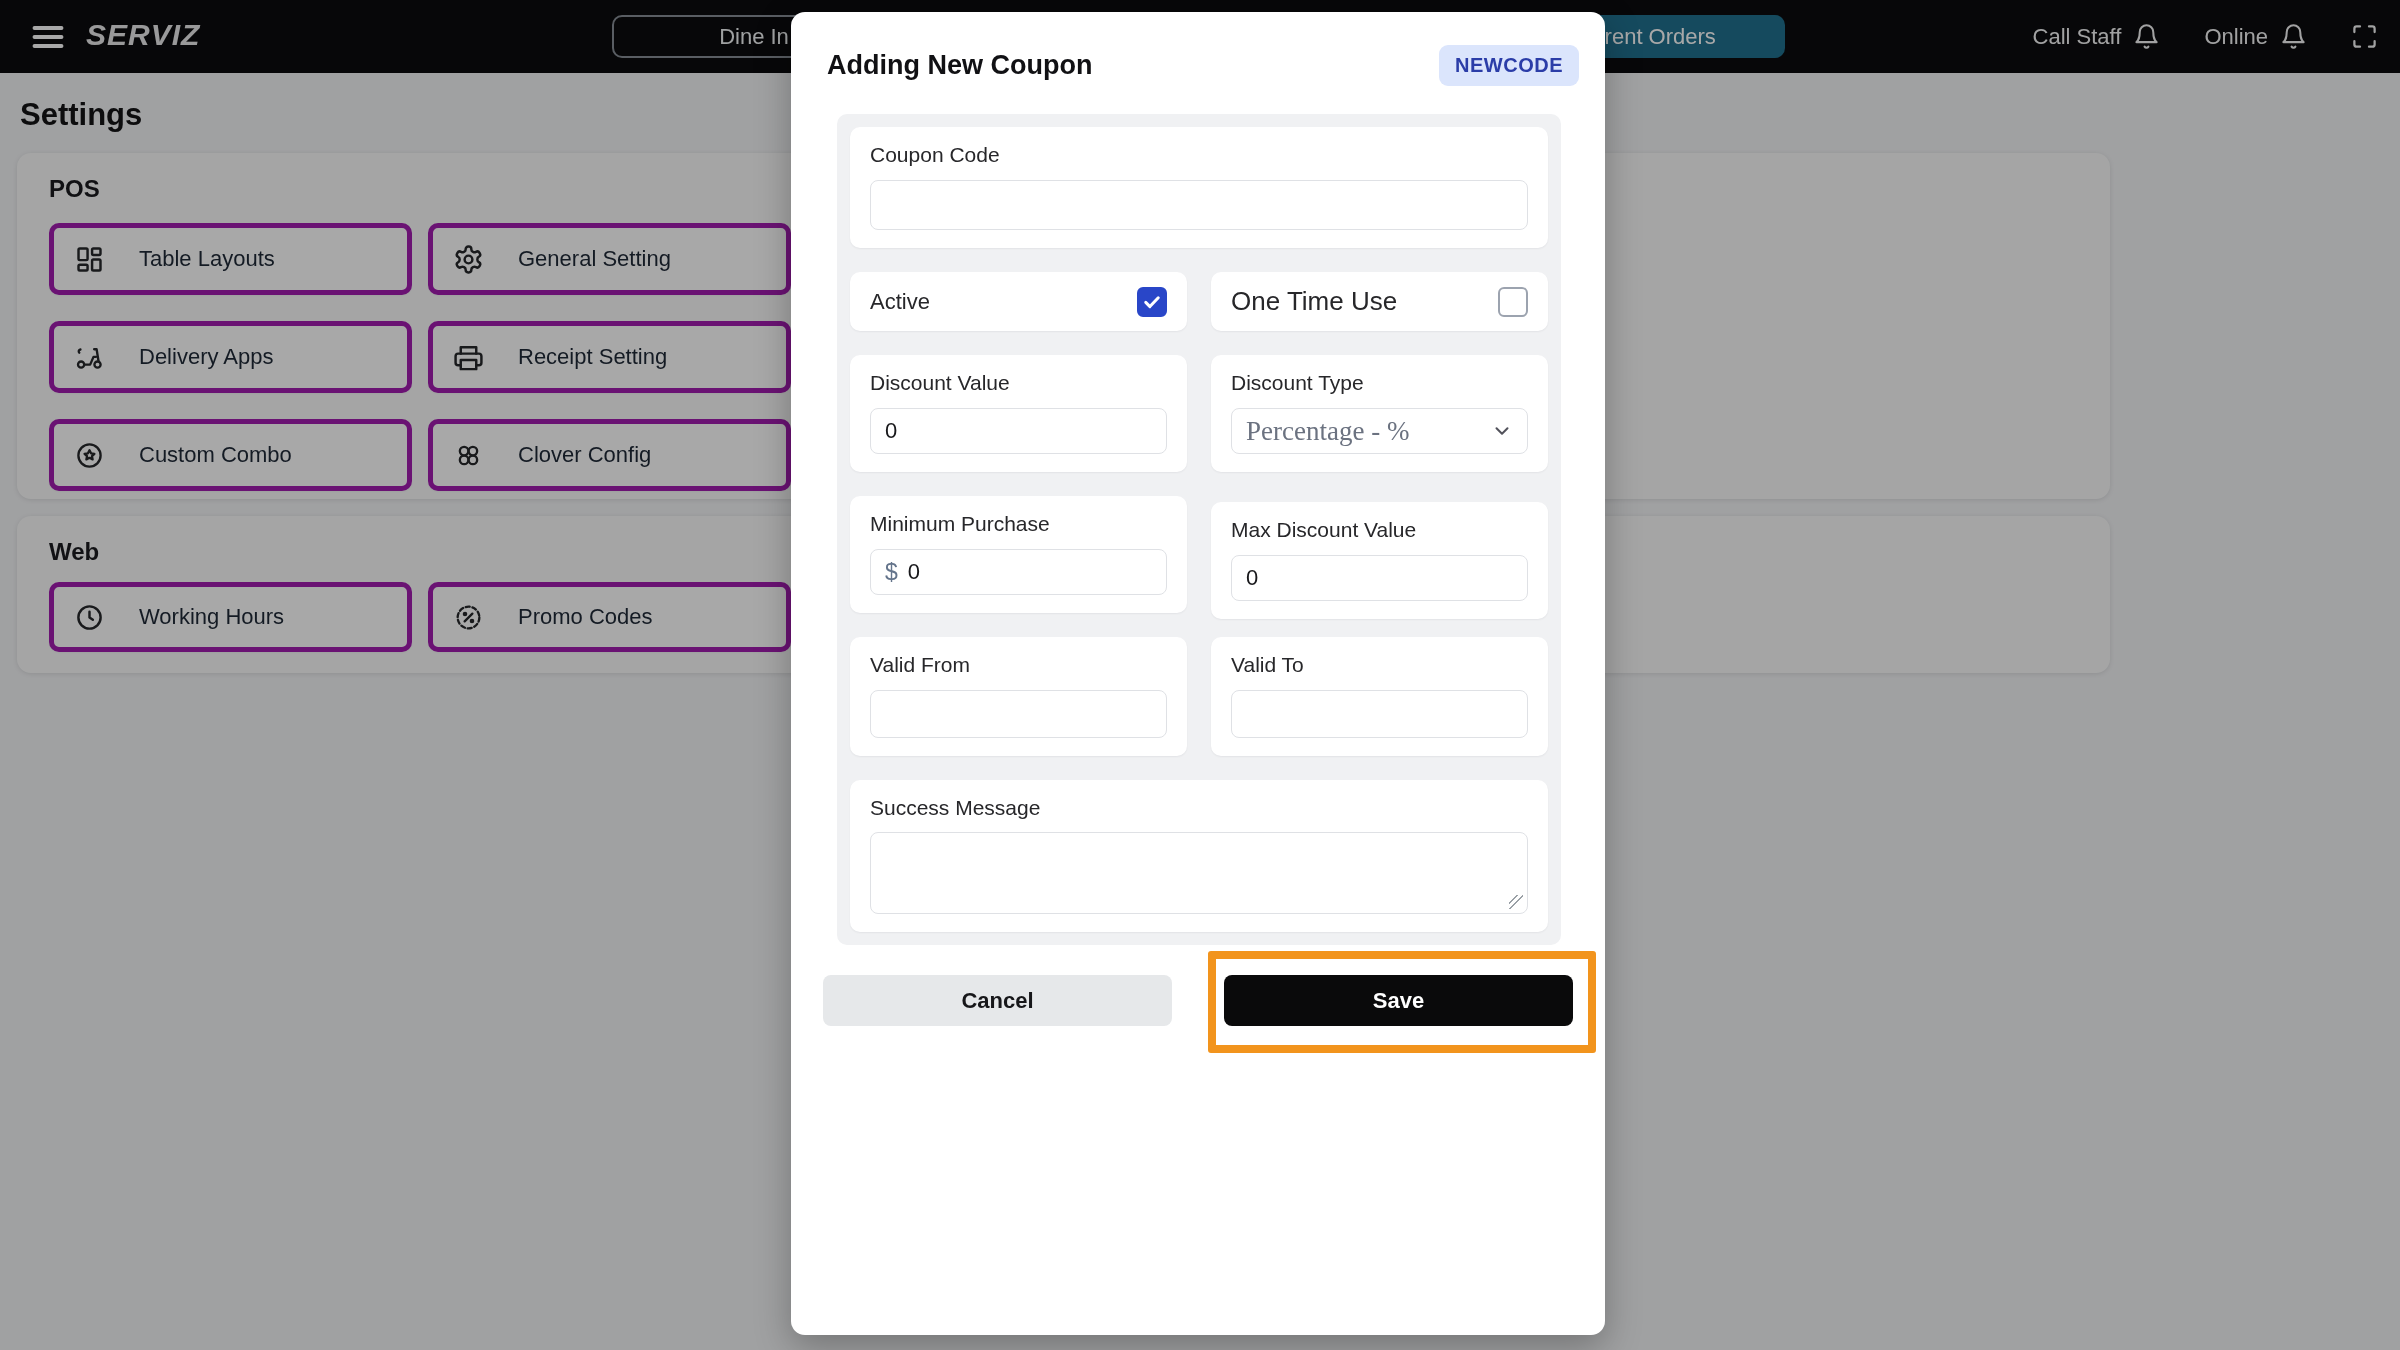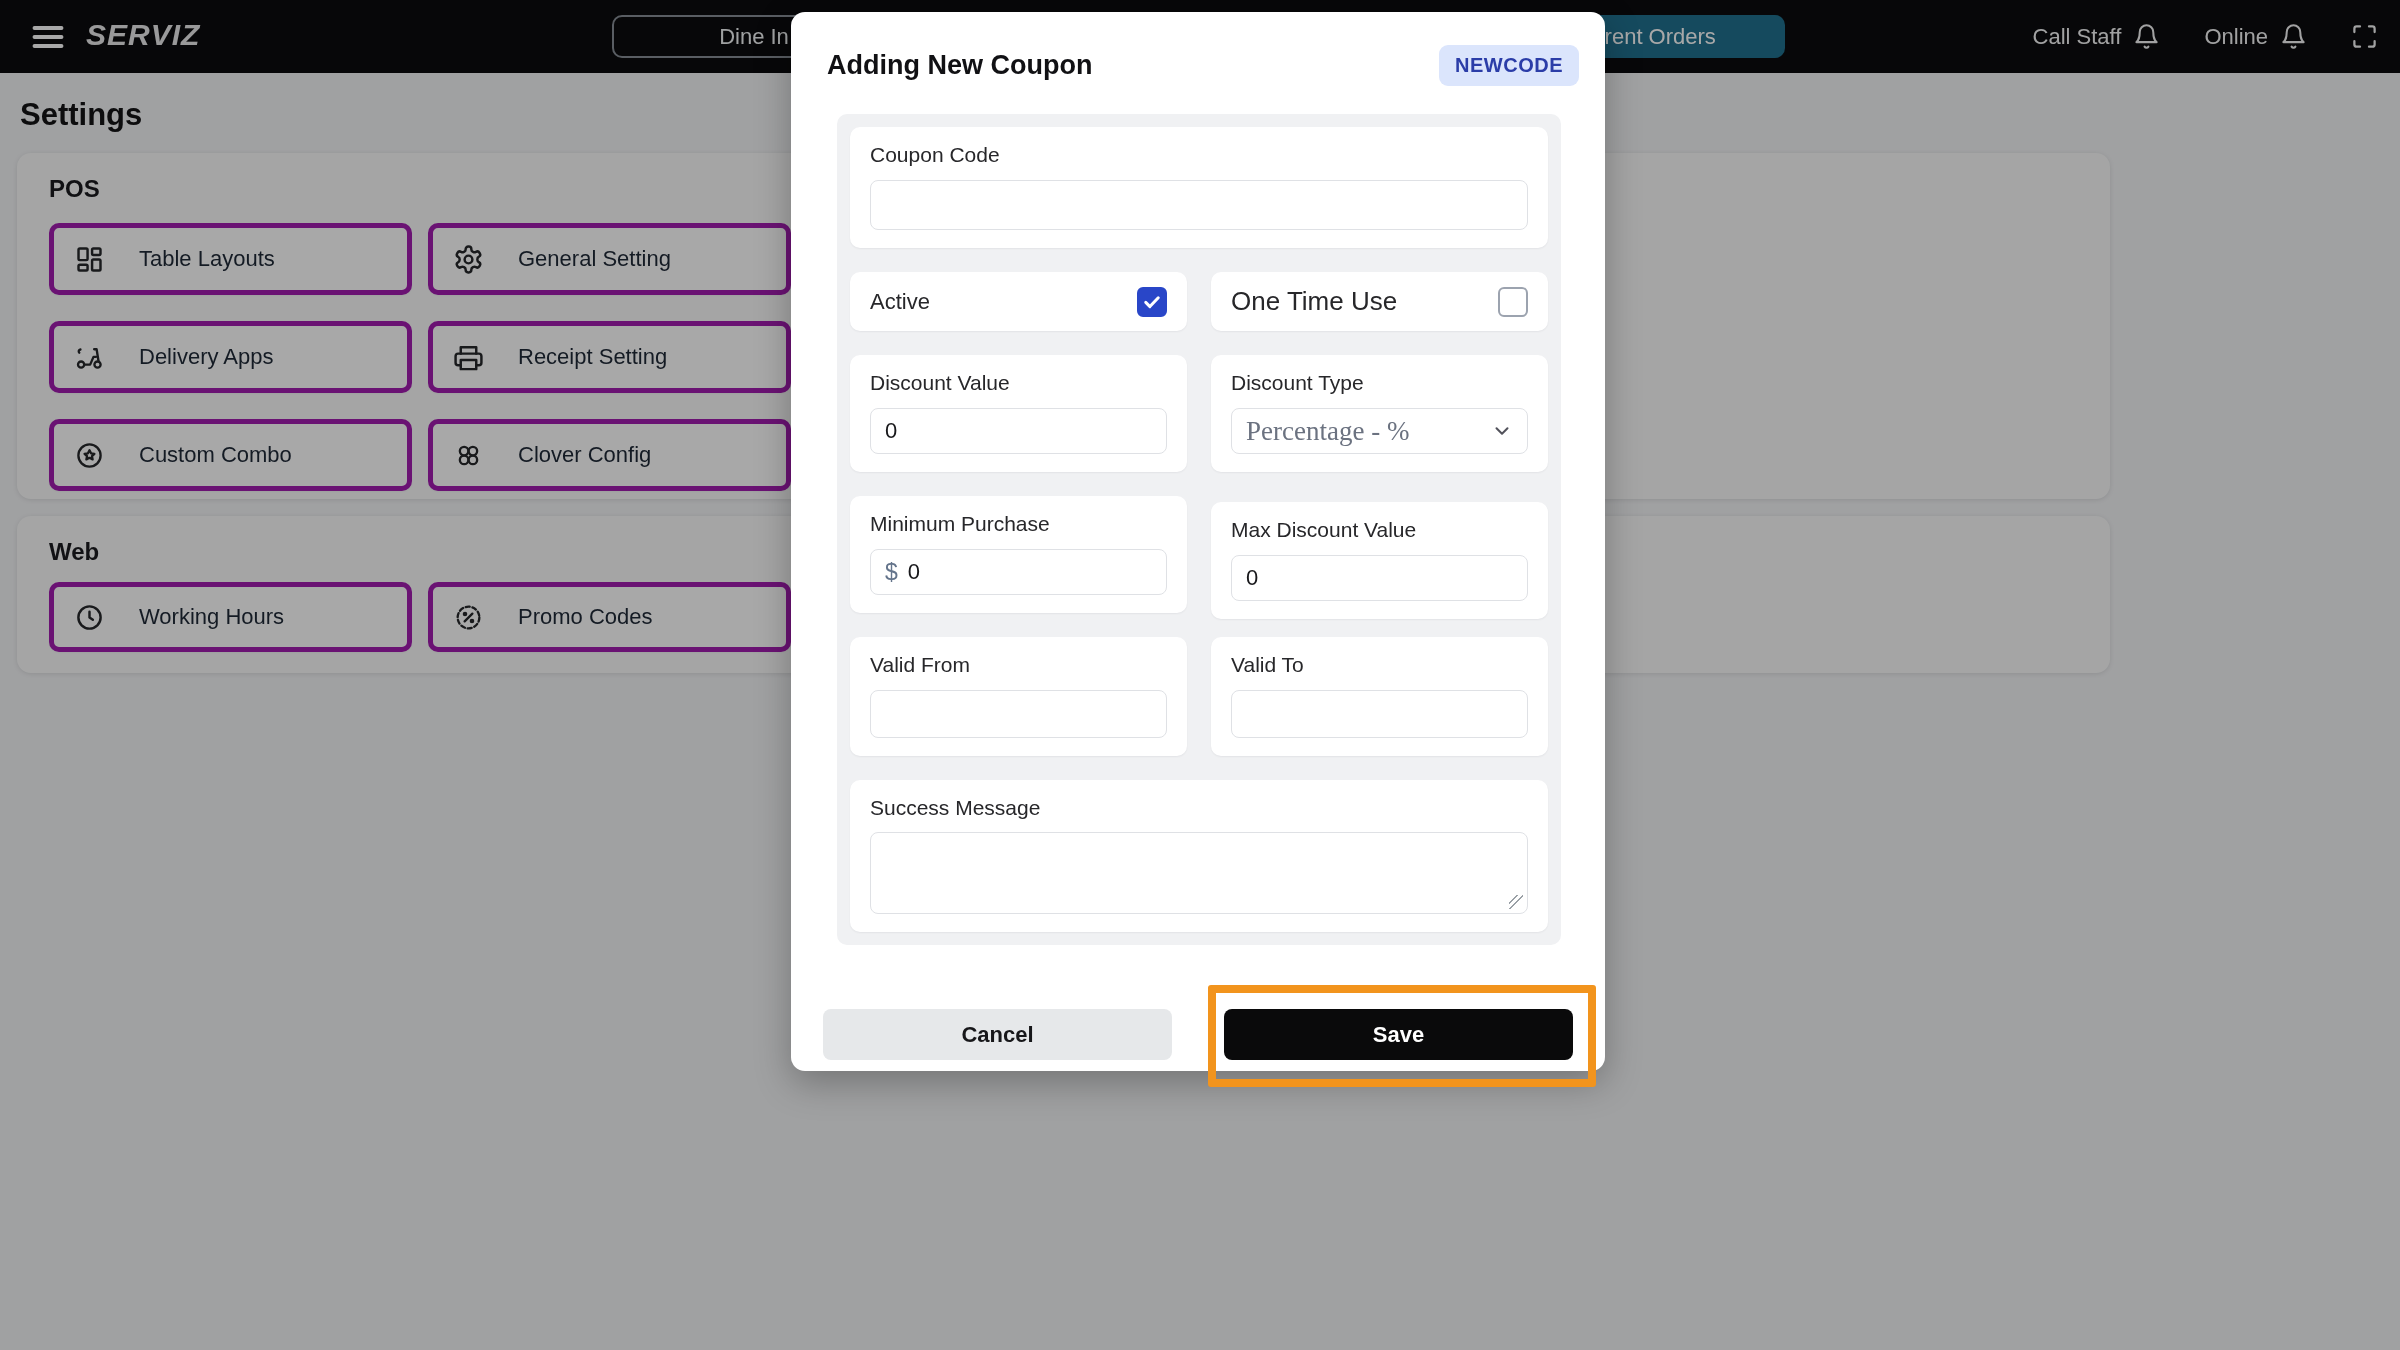--- a/index.html
+++ b/index.html
@@ -25,21 +25,21 @@
   .card-web { top:443px; height:157px; }
   .section-label { font-size:24px; font-weight:700; color:#1b1b1f; }
   .btn-grid { margin-top:20px; display:grid; grid-template-columns:363px 363px; column-gap:16px; row-gap:26px; }
   .setting-btn { height:72px; background:#fff; border:5px solid #a21caf; border-radius:10px; display:flex; align-items:center; gap:34px; padding-left:20px; font-size:22px; color:#1f2937; cursor:pointer; box-shadow:0 1px 2px rgba(0,0,0,.04); }
   .setting-btn svg { width:31px; height:31px; flex:0 0 auto; color:#26282b; }
 
   
   .overlay { position:absolute; inset:0; background:rgba(0,0,0,.34); z-index:40; }
 
   
-  .modal { position:absolute; left:791px; top:12px; width:814px; height:1059px; background:#fff; border-radius:14px; z-index:60; box-shadow:0 12px 36px rgba(0,0,0,.28); }
+  .modal { position:absolute; left:791px; top:12px; width:814px; height:1323px; background:#fff; border-radius:14px; z-index:60; box-shadow:0 12px 36px rgba(0,0,0,.28); }
   .modal-header { padding:33px 26px 0 36px; display:flex; align-items:center; justify-content:space-between; }
   .modal-title { font-size:27px; font-weight:700; color:#111114; }
   .code-badge { background:#dbe5fc; color:#2b3da8; font-size:20px; font-weight:700; padding:9px 16px; border-radius:9px; letter-spacing:.5px; }
   .form-area { margin:28px 44px 0 46px; background:#f0f1f3; border-radius:10px; padding:13px; display:flex; flex-direction:column; gap:24px; }
   .frow { display:flex; gap:24px; }
   .fcard { background:#fff; border-radius:10px; box-shadow:0 1px 2px rgba(17,24,39,.06); padding:16px 20px 18px; }
   .fcard.half { flex:1; }
   .fcard.shift { margin-top:6px; margin-bottom:-6px; }
   .flabel { font-size:21px; color:#27272a; }
   .finput { margin-top:13px; width:100%; height:50px; border:1px solid #dfe1e5; border-radius:8px; background:#fff; font-size:22px; color:#18181b; padding:0 14px; font-family:"Liberation Sans", sans-serif; outline:none; display:flex; align-items:center; }
@@ -52,21 +52,21 @@
   .checkbox { width:30px; height:30px; border-radius:6px; border:2px solid #9ca3af; background:#fff; display:flex; align-items:center; justify-content:center; cursor:pointer; }
   .checkbox svg { display:none; width:20px; height:20px; color:#fff; }
   .checkbox.checked { background:#2946c8; border-color:#2946c8; }
   .checkbox.checked svg { display:block; }
   .select { margin-top:13px; height:46px; border:1px solid #dfe1e5; border-radius:8px; display:flex; align-items:center; justify-content:space-between; padding:0 14px; cursor:pointer; background:#fff; }
   .select-value { color:#6b7280; font-size:27px;font-family:Liberation Serif, serif; }
   .select svg { width:22px; height:22px; color:#52525b; }
   .ftextarea { margin-top:12px; width:100%; height:82px; border:1px solid #dfe1e5; border-radius:8px; resize:none; position:relative; background:#fff; }
   .resize-grip { position:absolute; right:4px; bottom:4px; width:14px; height:14px; background:
     linear-gradient(135deg, transparent 0 5px, #9aa0a6 5px 6.5px, transparent 6.5px 9.5px, #9aa0a6 9.5px 11px, transparent 11px); }
-  .modal-footer { margin:64px 32px 0; display:flex; gap:52px; }
+  .modal-footer { margin:30px 32px 0; display:flex; gap:52px; }
   .btn-cancel { flex:1; height:51px; background:#e6e8ea; border:none; border-radius:8px; font-size:22px; font-weight:600; color:#17171a; cursor:pointer; font-family:"Liberation Sans", sans-serif; }
   .save-wrap { flex:1; position:relative; }
   .btn-save { width:100%; height:51px; background:#0a0a0b; border:none; border-radius:8px; font-size:22px; font-weight:600; color:#fff; cursor:pointer; font-family:"Liberation Sans", sans-serif; }
   .save-annotation { position:absolute; left:-16px; right:-23px; top:-24px; bottom:-27px; border:8px solid #f2941d; border-radius:3px; pointer-events:none; }
 </style>
 </head>
 <body>
 
 <div class="stage">
 

